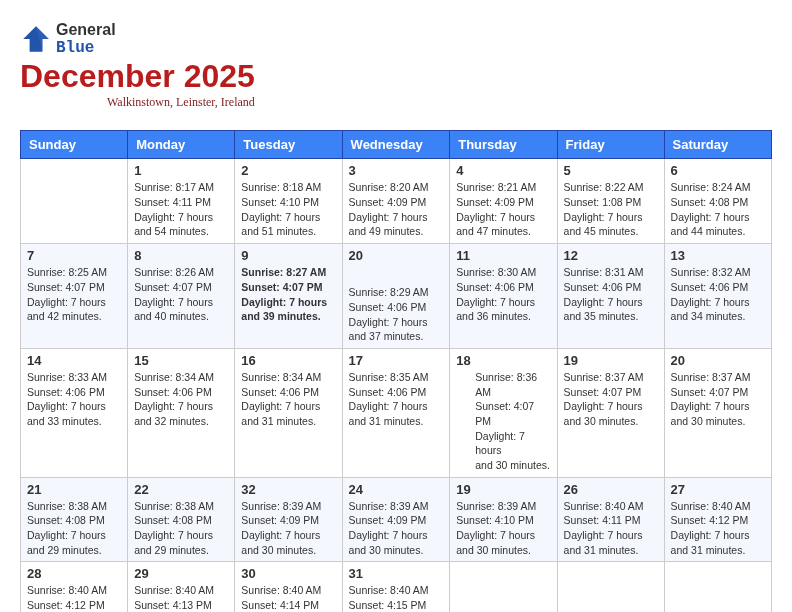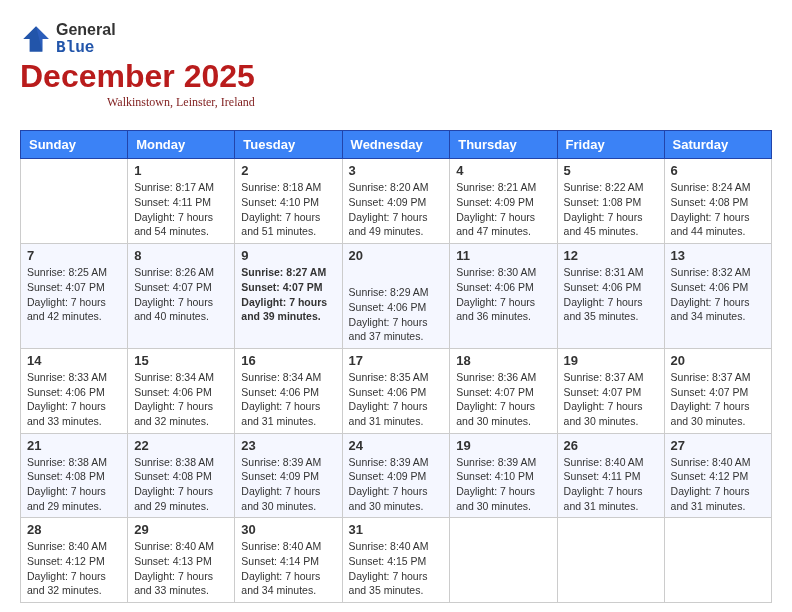--- a/index.html
+++ b/index.html
@@ -238,21 +238,21 @@
         </td>
         <td>
           <div class="day-num">17</div>
           <div class="day-info" style="white-space: pre-line;">Sunrise: 8:35 AM
 Sunset: 4:06 PM
 Daylight: 7 hours
 and 31 minutes.</div>
         </td>
         <td>
           <div class="day-num">18</div>
-          <div class="day-info" style="white-space: pre-line;">Sunrise: 8:36 AM
+          <div class="day-info" style="white-space: pre-line; margin-left: 19px;">Sunrise: 8:36 AM
 Sunset: 4:07 PM
 Daylight: 7 hours
 and 30 minutes.</div>
         </td>
         <td>
           <div class="day-num">19</div>
           <div class="day-info" style="white-space: pre-line;">Sunrise: 8:37 AM
 Sunset: 4:07 PM
 Daylight: 7 hours
 and 30 minutes.</div>
@@ -274,21 +274,21 @@
 and 29 minutes.</div>
         </td>
         <td>
           <div class="day-num">22</div>
           <div class="day-info" style="white-space: pre-line;">Sunrise: 8:38 AM
 Sunset: 4:08 PM
 Daylight: 7 hours
 and 29 minutes.</div>
         </td>
         <td>
-          <div class="day-num">23</div>
+          <div class="day-num">32</div>
           <div class="day-info" style="white-space: pre-line;">Sunrise: 8:39 AM
 Sunset: 4:09 PM
 Daylight: 7 hours
 and 30 minutes.</div>
         </td>
         <td>
           <div class="day-num">24</div>
           <div class="day-info" style="white-space: pre-line;">Sunrise: 8:39 AM
 Sunset: 4:09 PM
 Daylight: 7 hours

